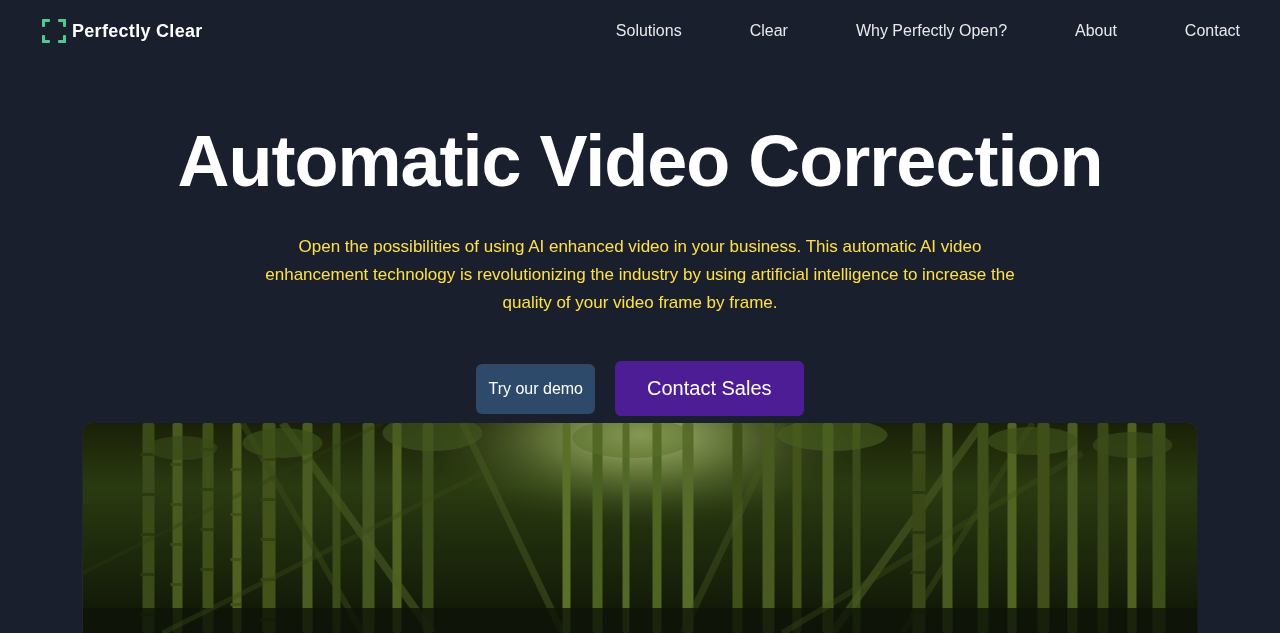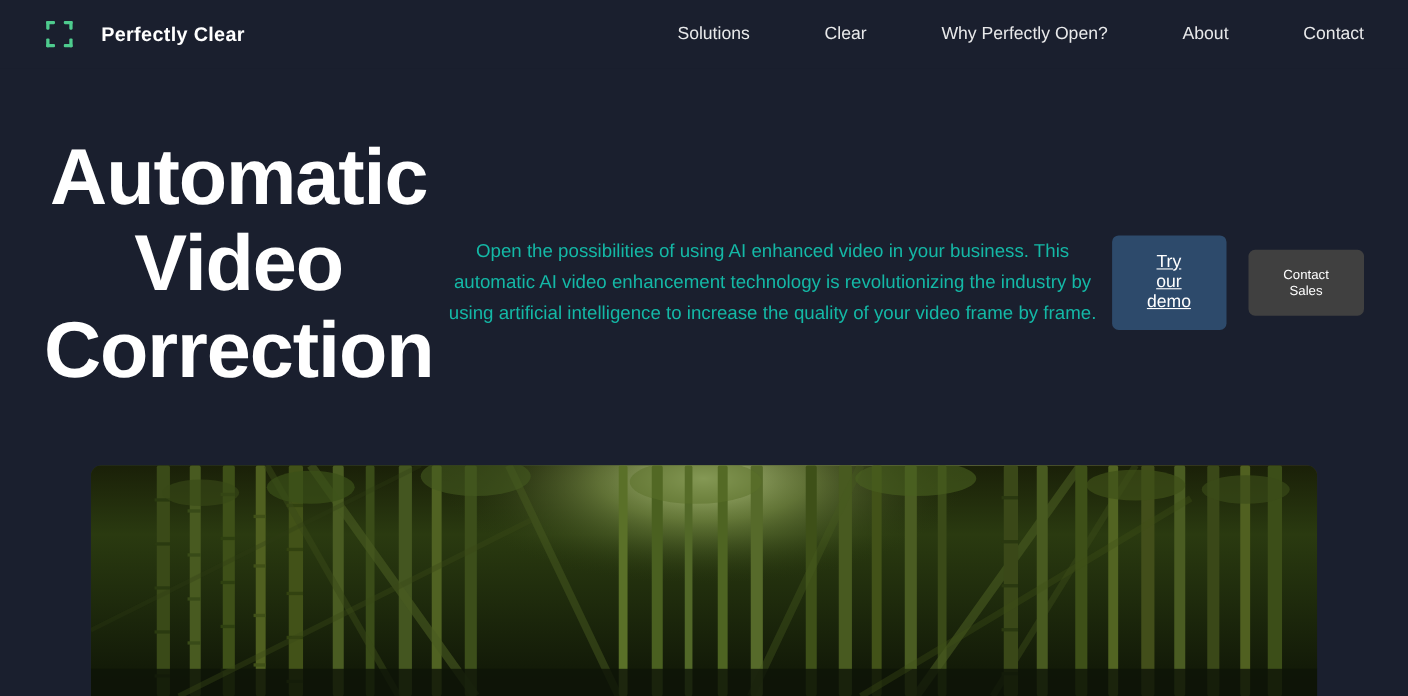--- a/index.html
+++ b/index.html
@@ -25,21 +25,21 @@
       padding: 0 40px;
       height: 62px;
       background-color: #1a1f2e;
       position: relative;
       z-index: 10;
     }
 
     .logo-area {
       display: flex;
       align-items: center;
-      gap: 24px;
+      gap: 4px;
       cursor: pointer;
     }
 
     .logo-icon {
       width: 28px;
       height: 28px;
     }
 
     .logo-text {
       font-size: 18px;
@@ -59,68 +59,68 @@
       color: #ffffff;
       text-decoration: none;
       cursor: pointer;
       opacity: 0.9;
       margin-left: 32px;
     }
 
     
     .hero {
       display: flex;
-      flex-direction: row;
+      flex-direction: column;
       align-items: center;
       text-align: center;
       padding: 60px 40px 40px;
       position: relative;
       z-index: 2;
     }
 
     .hero-title {
       font-size: 72px;
       font-weight: 700;
       line-height: 1.1;
       color: #ffffff;
       margin-bottom: 32px;
       letter-spacing: -1px;
     }
 
     .hero-subtitle {
       font-size: 17px;
       line-height: 1.65;
-      color: #14b8a6;
+      color: #fde047;
       max-width: 780px;
+      margin-bottom: 44px;
     }
 
     .hero-buttons {
       display: flex;
       gap: 20px;
       align-items: center;
     }
 
     .btn-demo {
       background-color: #2d4a6b;
       color: #ffffff;
       border: none;
-      padding: 16px 32px;
+      padding: 16px 12px;
       font-size: 16px;
       font-weight: 500;
       border-radius: 6px;
       cursor: pointer;
-      text-decoration: underline;
     }
 
     .btn-contact {
-      background-color: #404040;
+      background-color: #4c1d95;
       color: #ffffff;
       border: none;
       padding: 16px 32px;
-      font-size: 12px;
+      font-size: 20px;
       font-weight: 500;
       border-radius: 6px;
       cursor: pointer;
     }
 
     
     .video-preview {
       position: absolute;
       bottom: 0;
       left: 50%;

